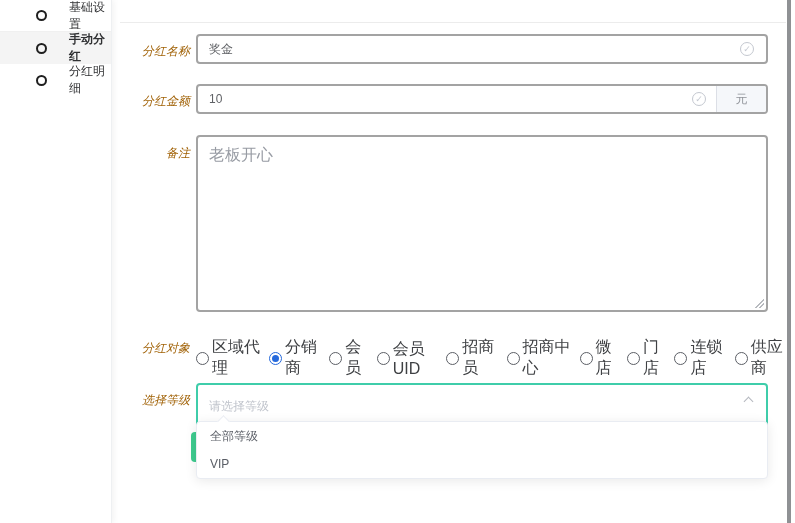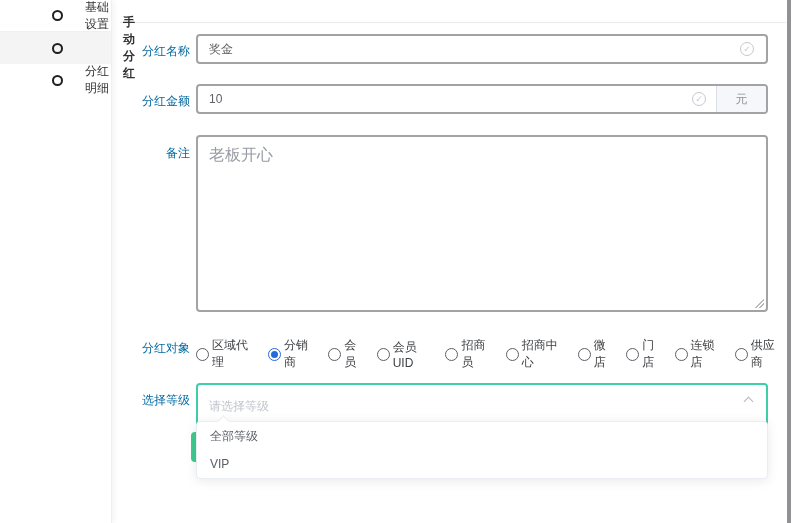--- a/index.html
+++ b/index.html
@@ -4,32 +4,32 @@
 <style>
   * { margin:0; padding:0; box-sizing:border-box; }
   html,body { width:795px; height:523px; background:#fff; overflow:hidden;
     font-family:"Liberation Sans","DejaVu Sans",sans-serif; }
   .stage { position:relative; width:795px; height:523px; background:#fff; }
 
   
   .sidebar { position:absolute; left:0; top:0; width:112px; height:523px;
     background:#fff; border-right:1px solid #eef0f2; box-shadow:2px 0 6px rgba(0,0,0,.05); z-index:5; }
   .side-item { position:relative; height:32px; display:flex; align-items:center;
-    padding-left:52px; cursor:pointer; font-size:12px; color:#303133; }
+    padding-left:36px; cursor:pointer; font-size:12px; color:#303133; }
   .side-item .ring { width:11px; height:11px; border:2px solid #1f1f1f; border-radius:50%;
     margin-right:22px; flex:0 0 auto; }
   .side-item.first { border-bottom:1px solid #f0f0f0; }
-  .side-item.active { background:#f4f4f4; font-weight:bold;gap:38px; }
+  .side-item.active { background:#f4f4f4; font-weight:bold; }
 
   
   .content { position:absolute; left:112px; top:0; width:674px; height:523px; background:#fff; }
   .top-line { position:absolute; left:8px; right:0; top:22px; height:1px; background:#ececec; }
 
   .f-label { position:absolute; left:8px; width:70px; text-align:right;
-    font-size:12px; color:#0369a1; }
+    font-size:12px; color:#a16207;font-style:italic; }
 
   .box { position:absolute; left:84px; width:572px; border:2px solid #a3a3a3;
     border-radius:4px; background:#fff; }
 
   .txt-input { width:100%; height:100%; border:none; outline:none; background:transparent;
     font-size:12px; color:#606266; padding:0 30px 0 11px;
     font-family:"Liberation Sans","DejaVu Sans",sans-serif; }
   .txt-input::placeholder { color:#c0c4cc; }
 
   .status-icon { position:absolute; top:50%; margin-top:-7px; width:14px; height:14px;
@@ -44,21 +44,21 @@
 
   .remark-area { width:100%; height:100%; border:none; outline:none; resize:none;
     font-size:16px; color:#979ba3; padding:8px 11px;
     font-family:"Liberation Sans","DejaVu Sans",sans-serif; background:transparent; }
   .resize-handle { position:absolute; right:2px; bottom:2px; width:10px; height:10px;
     clip-path:polygon(100% 0,100% 100%,0 100%);
     background:repeating-linear-gradient(135deg,#fff 0 1.5px,#b7babf 1.5px 3px); }
 
   
   .radio-row { position:absolute; left:84px; top:337; display:flex; align-items:center; gap:9px; }
-  .radio-item { display:flex; align-items:center; cursor:pointer; font-size:12px; color:#3f4144; }
+  .radio-item { display:flex; align-items:center; cursor:pointer; font-size:16px; color:#3f4144; }
   .radio-dot { position:relative; width:13px; height:13px; border:1.5px solid #5c5f66;
     border-radius:50%; margin-right:3px; flex:0 0 auto; background:#fff; }
   .radio-item.checked .radio-dot { border-color:#2569dc; }
   .radio-item.checked .radio-dot::after { content:""; position:absolute; left:2px; top:2px;
     right:2px; bottom:2px; border-radius:50%; background:#2569dc; }
 
   
   .select-box { border-color:#3fcdaa; }
   .chevron-up { position:absolute; right:14px; top:13px; width:7px; height:7px;
     border-top:1.5px solid #b5b8bf; border-right:1.5px solid #b5b8bf;

